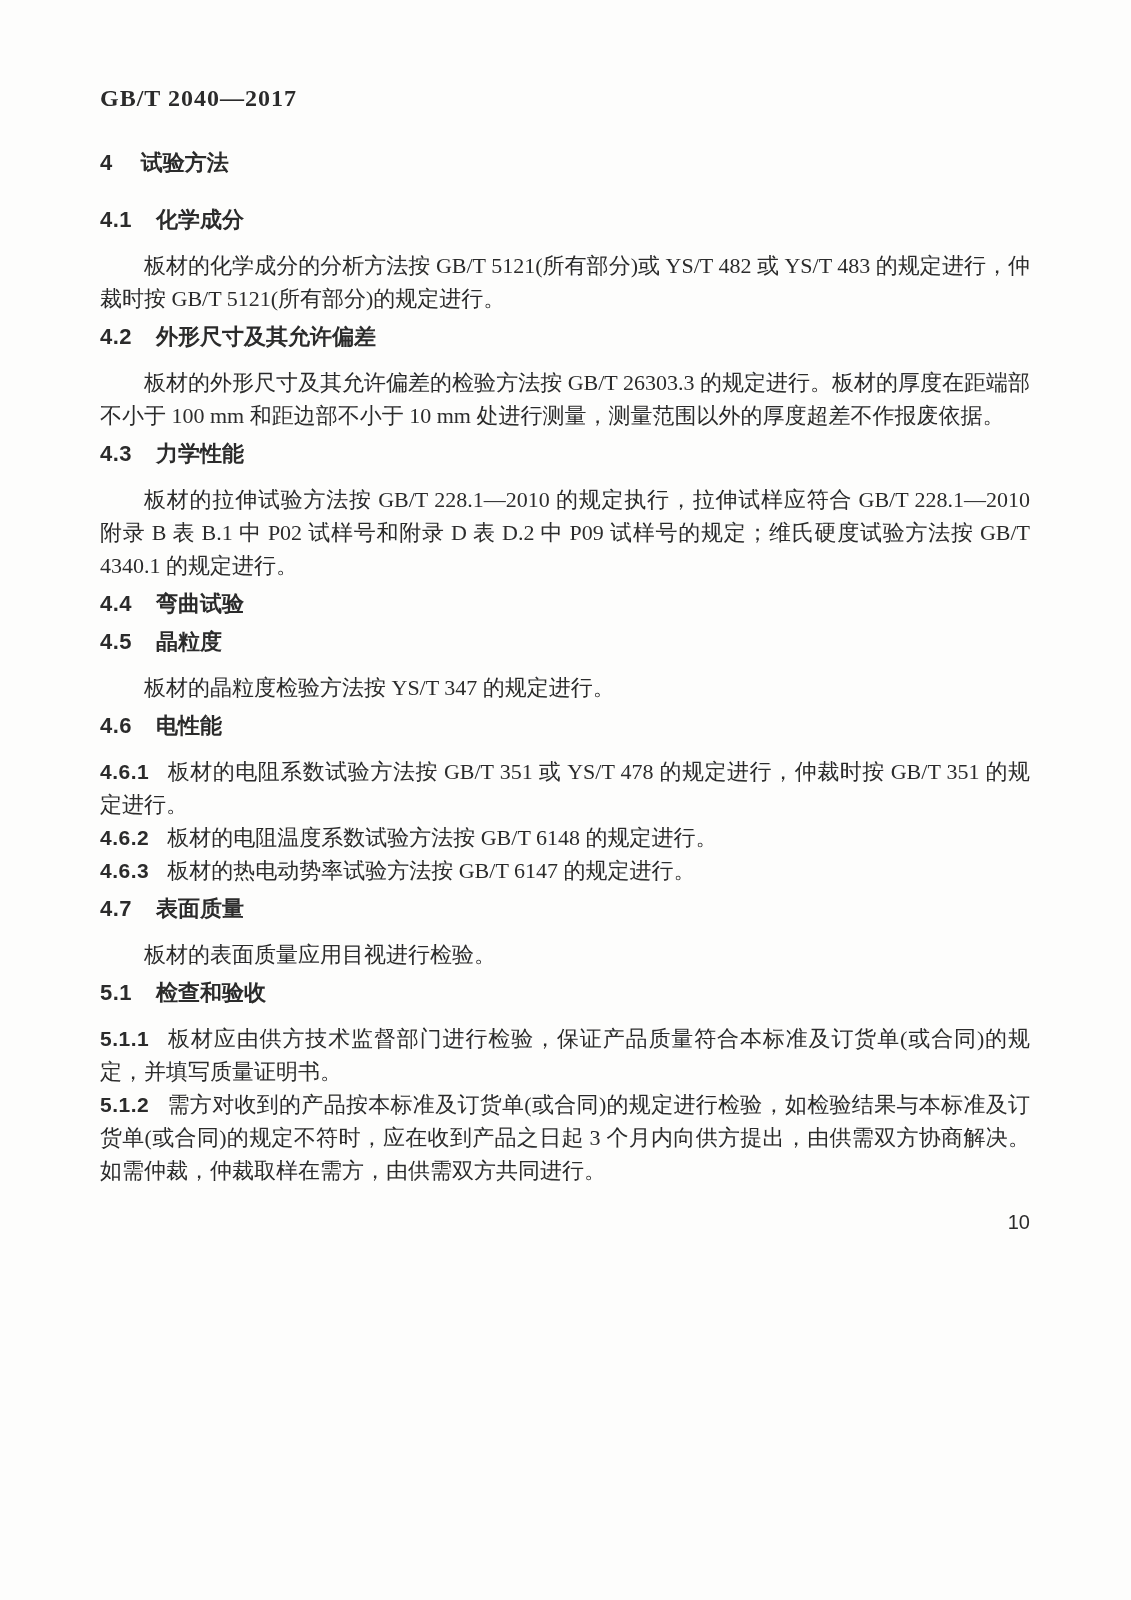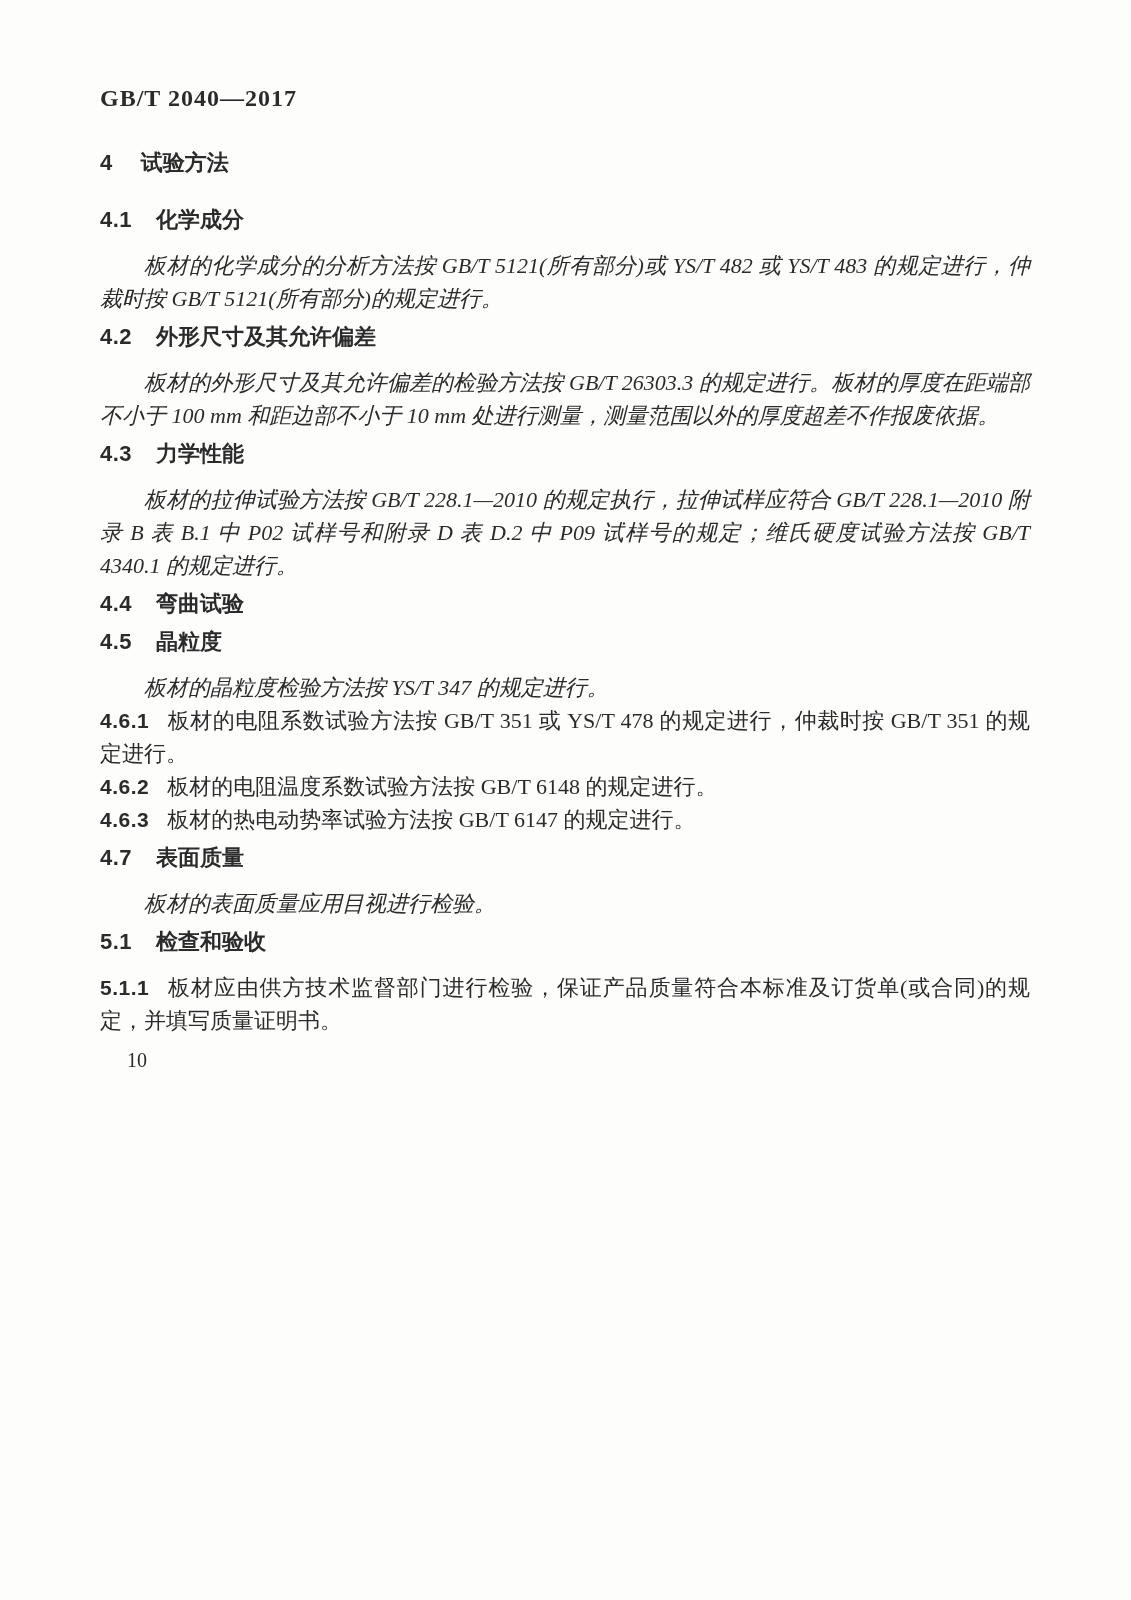--- a/index.html
+++ b/index.html
@@ -23,46 +23,47 @@
     line-height: 28px;
     letter-spacing: 1px;
     margin: 0 0 34px 0;
     font-family: "Liberation Serif", "DejaVu Serif", serif;
   }
   .para, .clause {
     margin: 0;
     text-align: justify;
     text-justify: inter-ideograph;
   }
-  .para.indent { text-indent: 44px; font-style: italic; }
+  .para.indent { text-indent: 44px; }
   .clause .cnum {
     font-family: "Liberation Sans", "DejaVu Sans", sans-serif;
     font-weight: bold;
     font-size: 21px;
     margin-right: 18px;
     letter-spacing: 0.5px;
   }
   .h1, .h2 {
     font-family: "Liberation Sans", "DejaVu Sans", sans-serif;
     font-weight: bold;
     font-size: 22px;
     line-height: 33px;
     margin: 5px 0 0 0;
   }
   .h1 { margin-top: 25px; }
   .h1 .hnum { margin-right: 28px; letter-spacing: 0.5px; }
   .h2 .hnum { margin-right: 24px; letter-spacing: 0.5px; }
   .h1 + .h2 { margin-top: 24px; }
   .h1 + .para, .h2 + .para, .h1 + .clause, .h2 + .clause { margin-top: 13px; }
   .page-number {
-    margin-top: 9px;
+    margin-top: 21px;
     padding-left: 27px;
     font-size: 20px;
     line-height: 28px;
-    font-family: Liberation Serif, serif;
+    font-family: Liberation Sans, sans-serif;
+    text-align: right;
   }
 </style>
 </head>
 <body>
 
 <div class="page">
 
   <div class="doc-header">GB/T 2040—2017</div>
 
 
@@ -82,32 +83,34 @@
 
   <p class="para indent">板材的拉伸试验方法按 GB/T 228.1—2010 的规定执行，拉伸试样应符合 GB/T 228.1—2010 附录 B 表 B.1 中 P02 试样号和附录 D 表 D.2 中 P09 试样号的规定；维氏硬度试验方法按 GB/T 4340.1 的规定进行。</p>
 
   <div class="h2"><span class="hnum">4.4</span><span>弯曲试验</span></div>
 
 
   <div class="h2"><span class="hnum">4.5</span><span>晶粒度</span></div>
 
   <p class="para indent">板材的晶粒度检验方法按 YS/T 347 的规定进行。</p>
 
+  <div class="h2"><span class="hnum">4.6</span><span>电性能</span></div>
 
   <p class="clause"><span class="cnum">4.6.1</span><span>板材的电阻系数试验方法按 GB/T 351 或 YS/T 478 的规定进行，仲裁时按 GB/T 351 的规定进行。</span></p>
 
   <p class="clause"><span class="cnum">4.6.2</span><span>板材的电阻温度系数试验方法按 GB/T 6148 的规定进行。</span></p>
 
   <p class="clause"><span class="cnum">4.6.3</span><span>板材的热电动势率试验方法按 GB/T 6147 的规定进行。</span></p>
 
   <div class="h2"><span class="hnum">4.7</span><span>表面质量</span></div>
 
   <p class="para indent">板材的表面质量应用目视进行检验。</p>
 
 
   <div class="h2"><span class="hnum">5.1</span><span>检查和验收</span></div>
 
   <p class="clause"><span class="cnum">5.1.1</span><span>板材应由供方技术监督部门进行检验，保证产品质量符合本标准及订货单(或合同)的规定，并填写质量证明书。</span></p>
 
+  <p class="clause"><span class="cnum">5.1.2</span><span>需方对收到的产品按本标准及订货单(或合同)的规定进行检验，如检验结果与本标准及订货单(或合同)的规定不符时，应在收到产品之日起 3 个月内向供方提出，由供需双方协商解决。如需仲裁，仲裁取样在需方，由供需双方共同进行。</span></p>
 
   <div class="page-number">10</div>
 
 </div>
 
 </body></html>

